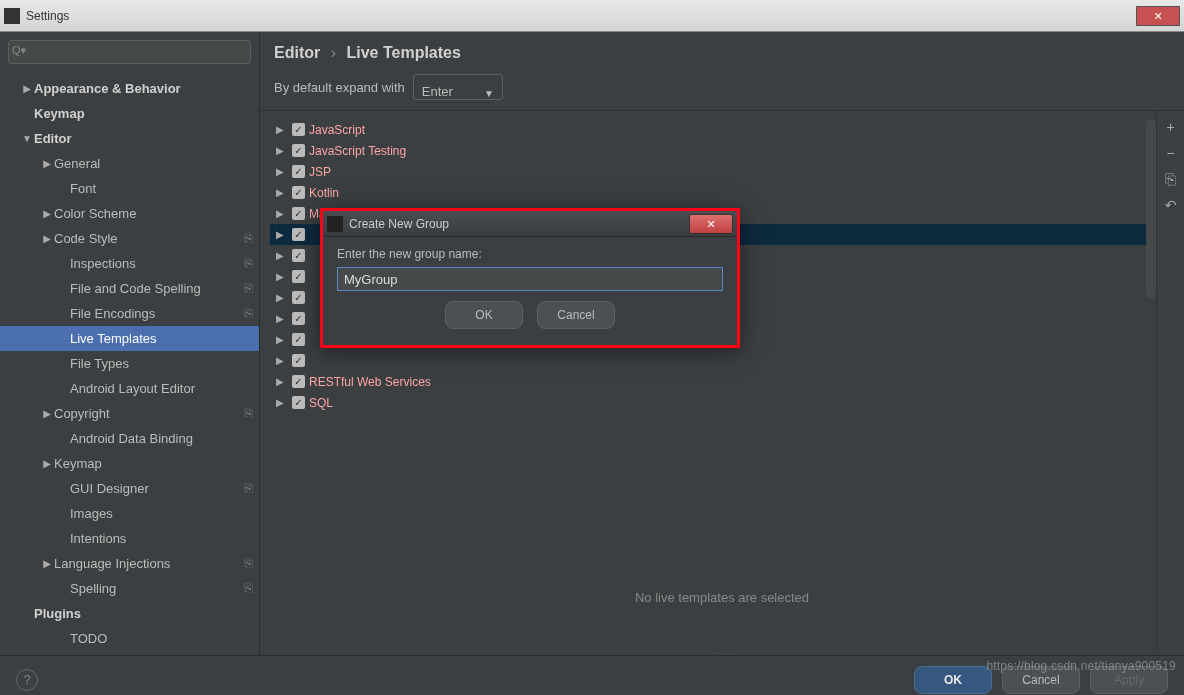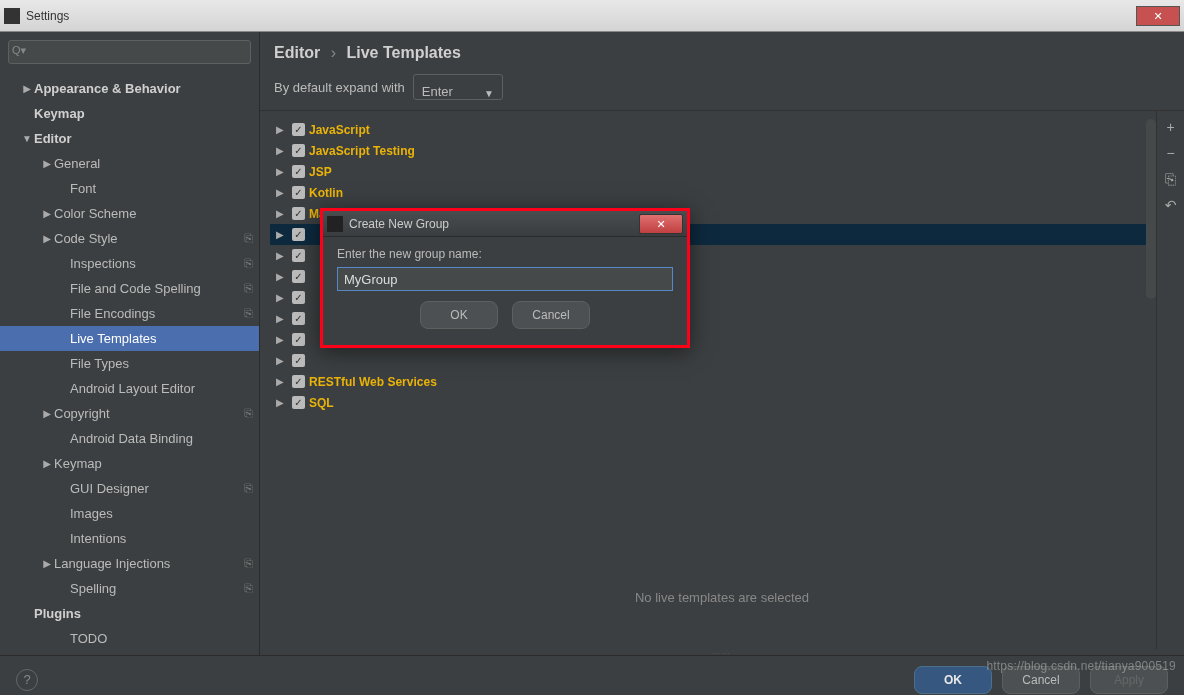--- a/index.html
+++ b/index.html
@@ -35,37 +35,37 @@
 .breadcrumb { padding: 12px 28px 6px 14px; font-size:16px; font-weight:bold; color:#d0d0d0;}
 .breadcrumb .sep{ color:#888; margin:0 6px; font-weight:normal;}
 .expand-row { padding: 6px 14px 10px 14px; display:flex; align-items:center; gap:8px; border-bottom:1px solid #323232;}
 .expand-select { background:#3c3f41; border:1px solid #5e6060; color:#bbb; height:26px; width:90px; display:flex; align-items:flex-end; justify-content:space-between; padding:0 8px; border-radius:3px; cursor:pointer;}
 .templates-area { flex:1; display:flex; }
 .template-list { flex:1; padding:8px 4px 8px 10px; position:relative; overflow:hidden;}
 .tpl-row { display:flex; align-items:center; height:21px; gap:4px; padding-left:6px;}
 .tpl-row.highlight { background:#0d293e;}
 .tpl-row .arrow{width:12px; font-size:10px; color:#aaa;}
 .tpl-row .chk { width:13px; height:13px; background:#bbb; border-radius:2px; display:flex; align-items:center; justify-content:center; font-size:10px; color:#333;}
-.tpl-row .lbl{ color:#eab308; font-weight:bold; font-size:12px;}
+.tpl-row .lbl{ color:#fca5a5; font-weight:normal; font-size:12px;}
 .side-tools { width:28px; border-left:1px solid #323232; display:flex; flex-direction:column; align-items:center; padding-top:6px; gap:6px;}
 .side-tools .tool{ width:20px; height:20px; color:#aaa; text-align:center; line-height:20px; cursor:pointer; font-size:14px;}
 .hint-area { position:absolute; bottom:50px; left:50%; transform:translateX(-50%); color:#888;}
 .resize-grip { height:6px; text-align:center; color:#555; font-size:8px; letter-spacing:2px;}
 .scroll-stub{position:absolute; right:0; top:8px; width:10px; height:180px; background:#45494a; border-radius:5px;}
 
 
 .footer { height:48px; background:#3c3f41; border-top:1px solid #2b2b2b; display:flex; align-items:center; padding:0 16px; gap:10px;}
 .footer .help { width:22px; height:22px; border:1px solid #666; border-radius:50%; text-align:center; line-height:20px; color:#888; cursor:pointer;}
 .footer .spacer{flex:1;}
 .btn { height:28px; min-width:78px; border:1px solid #5e6060; background:#4c5052; color:#bbb; border-radius:8px; cursor:pointer; padding:0 14px; font-size:12px;}
 .btn.primary { background:#365880; border-color:#4a708b; color:#e8e8e8; font-weight:bold;}
 .btn.disabled { color:#666; cursor:default;}
 
 
-.dialog-wrap { position:absolute; left:320px; top:208px; width:370px; height:140px; border:3px solid #ff0018; box-shadow:0 4px 20px rgba(0,0,0,.5); background:#3c3f41; z-index:10;}
+.dialog-wrap { position:absolute; left:320px; top:208px; width:420px; height:140px; border:3px solid #ff0018; box-shadow:0 4px 20px rgba(0,0,0,.5); background:#3c3f41; z-index:10;}
 .dialog-title { height:26px; background:linear-gradient(#4a4d4f,#3a3d3f); display:flex; align-items:center; padding:0 4px; border-bottom:1px solid #2b2b2b;}
 .dialog-title .di{width:16px;height:16px;background:#222;margin-right:6px;}
 .dialog-title .dt{flex:1; color:#ccc; font-size:12px;}
 .dialog-title .dclose{ width:44px;height:20px; background:linear-gradient(#e07070,#c04040); border:1px solid #333; border-radius:2px; color:#fff; text-align:center; font-size:11px; line-height:18px; cursor:pointer;}
 .dialog-body { padding:10px 14px 8px 14px;}
 .dialog-body .prompt{ color:#bbb; font-size:12px; margin-bottom:6px;}
 .dlg-input { width:100%; height:24px; background:#45494a; border:1px solid #5887c7; color:#ddd; padding:0 6px; font-size:13px; outline:none;}
 .dialog-actions{ display:flex; justify-content:center; gap:14px; padding:10px 0 0 0;}
 
 

